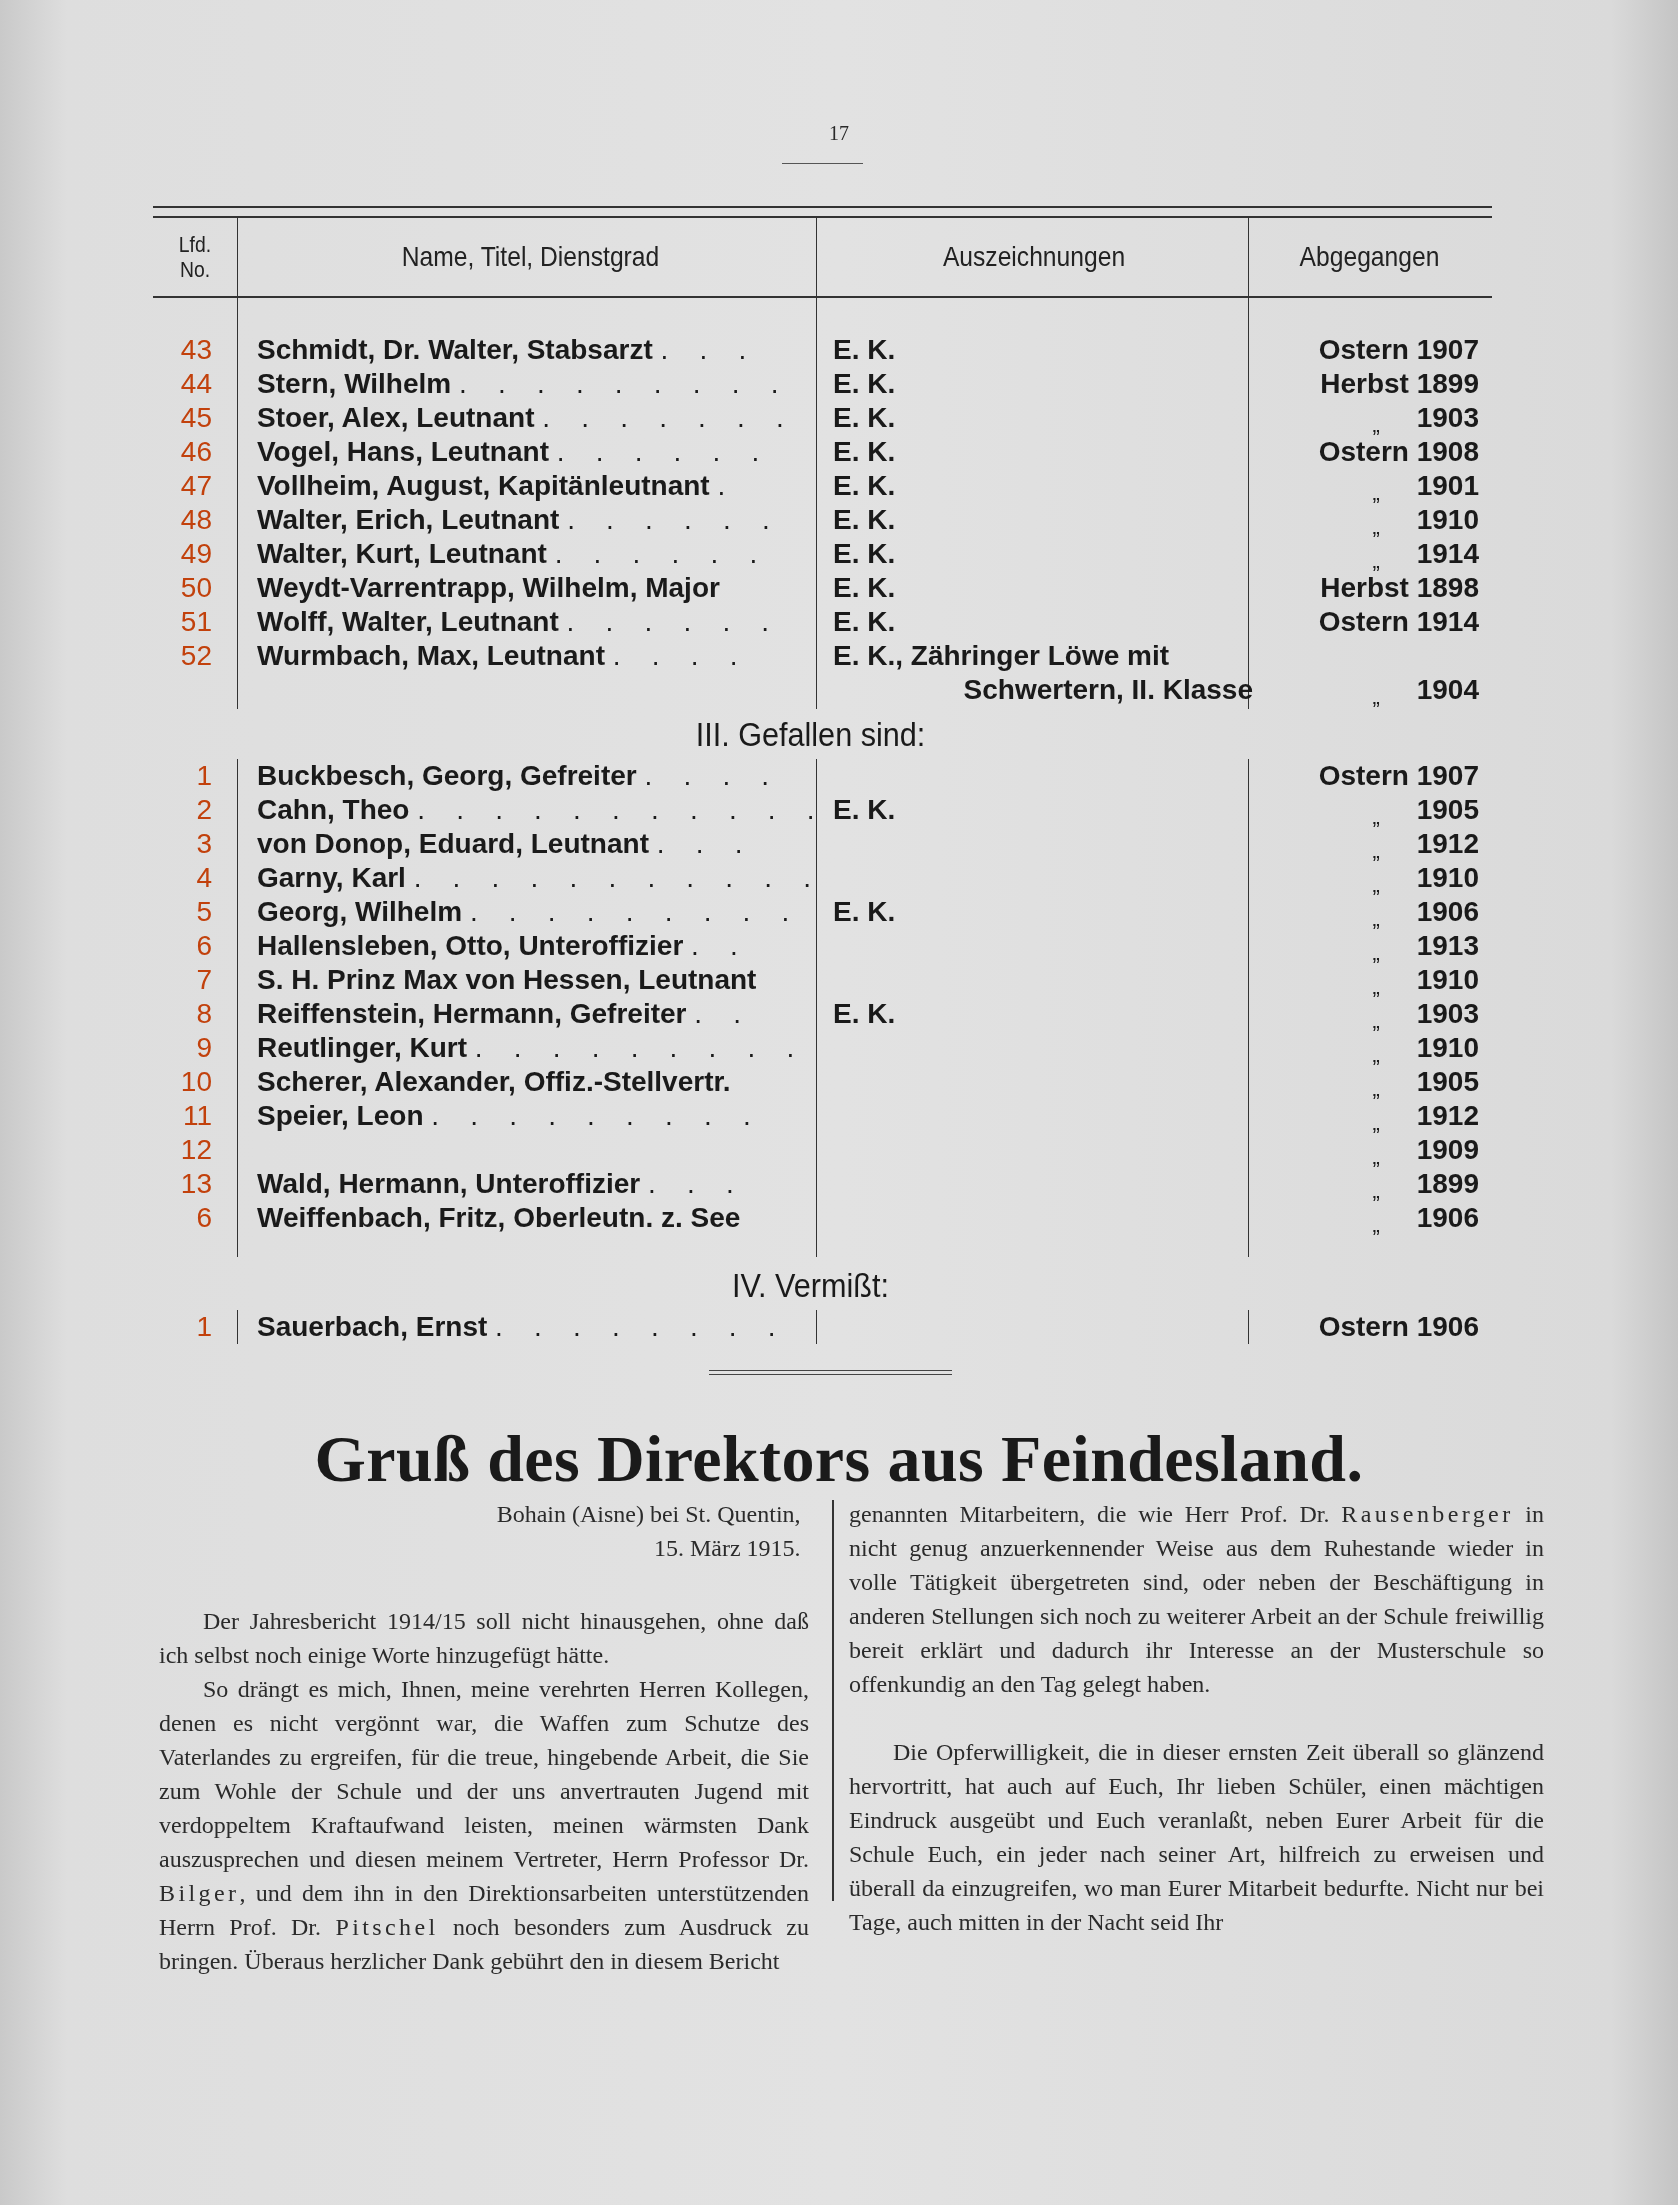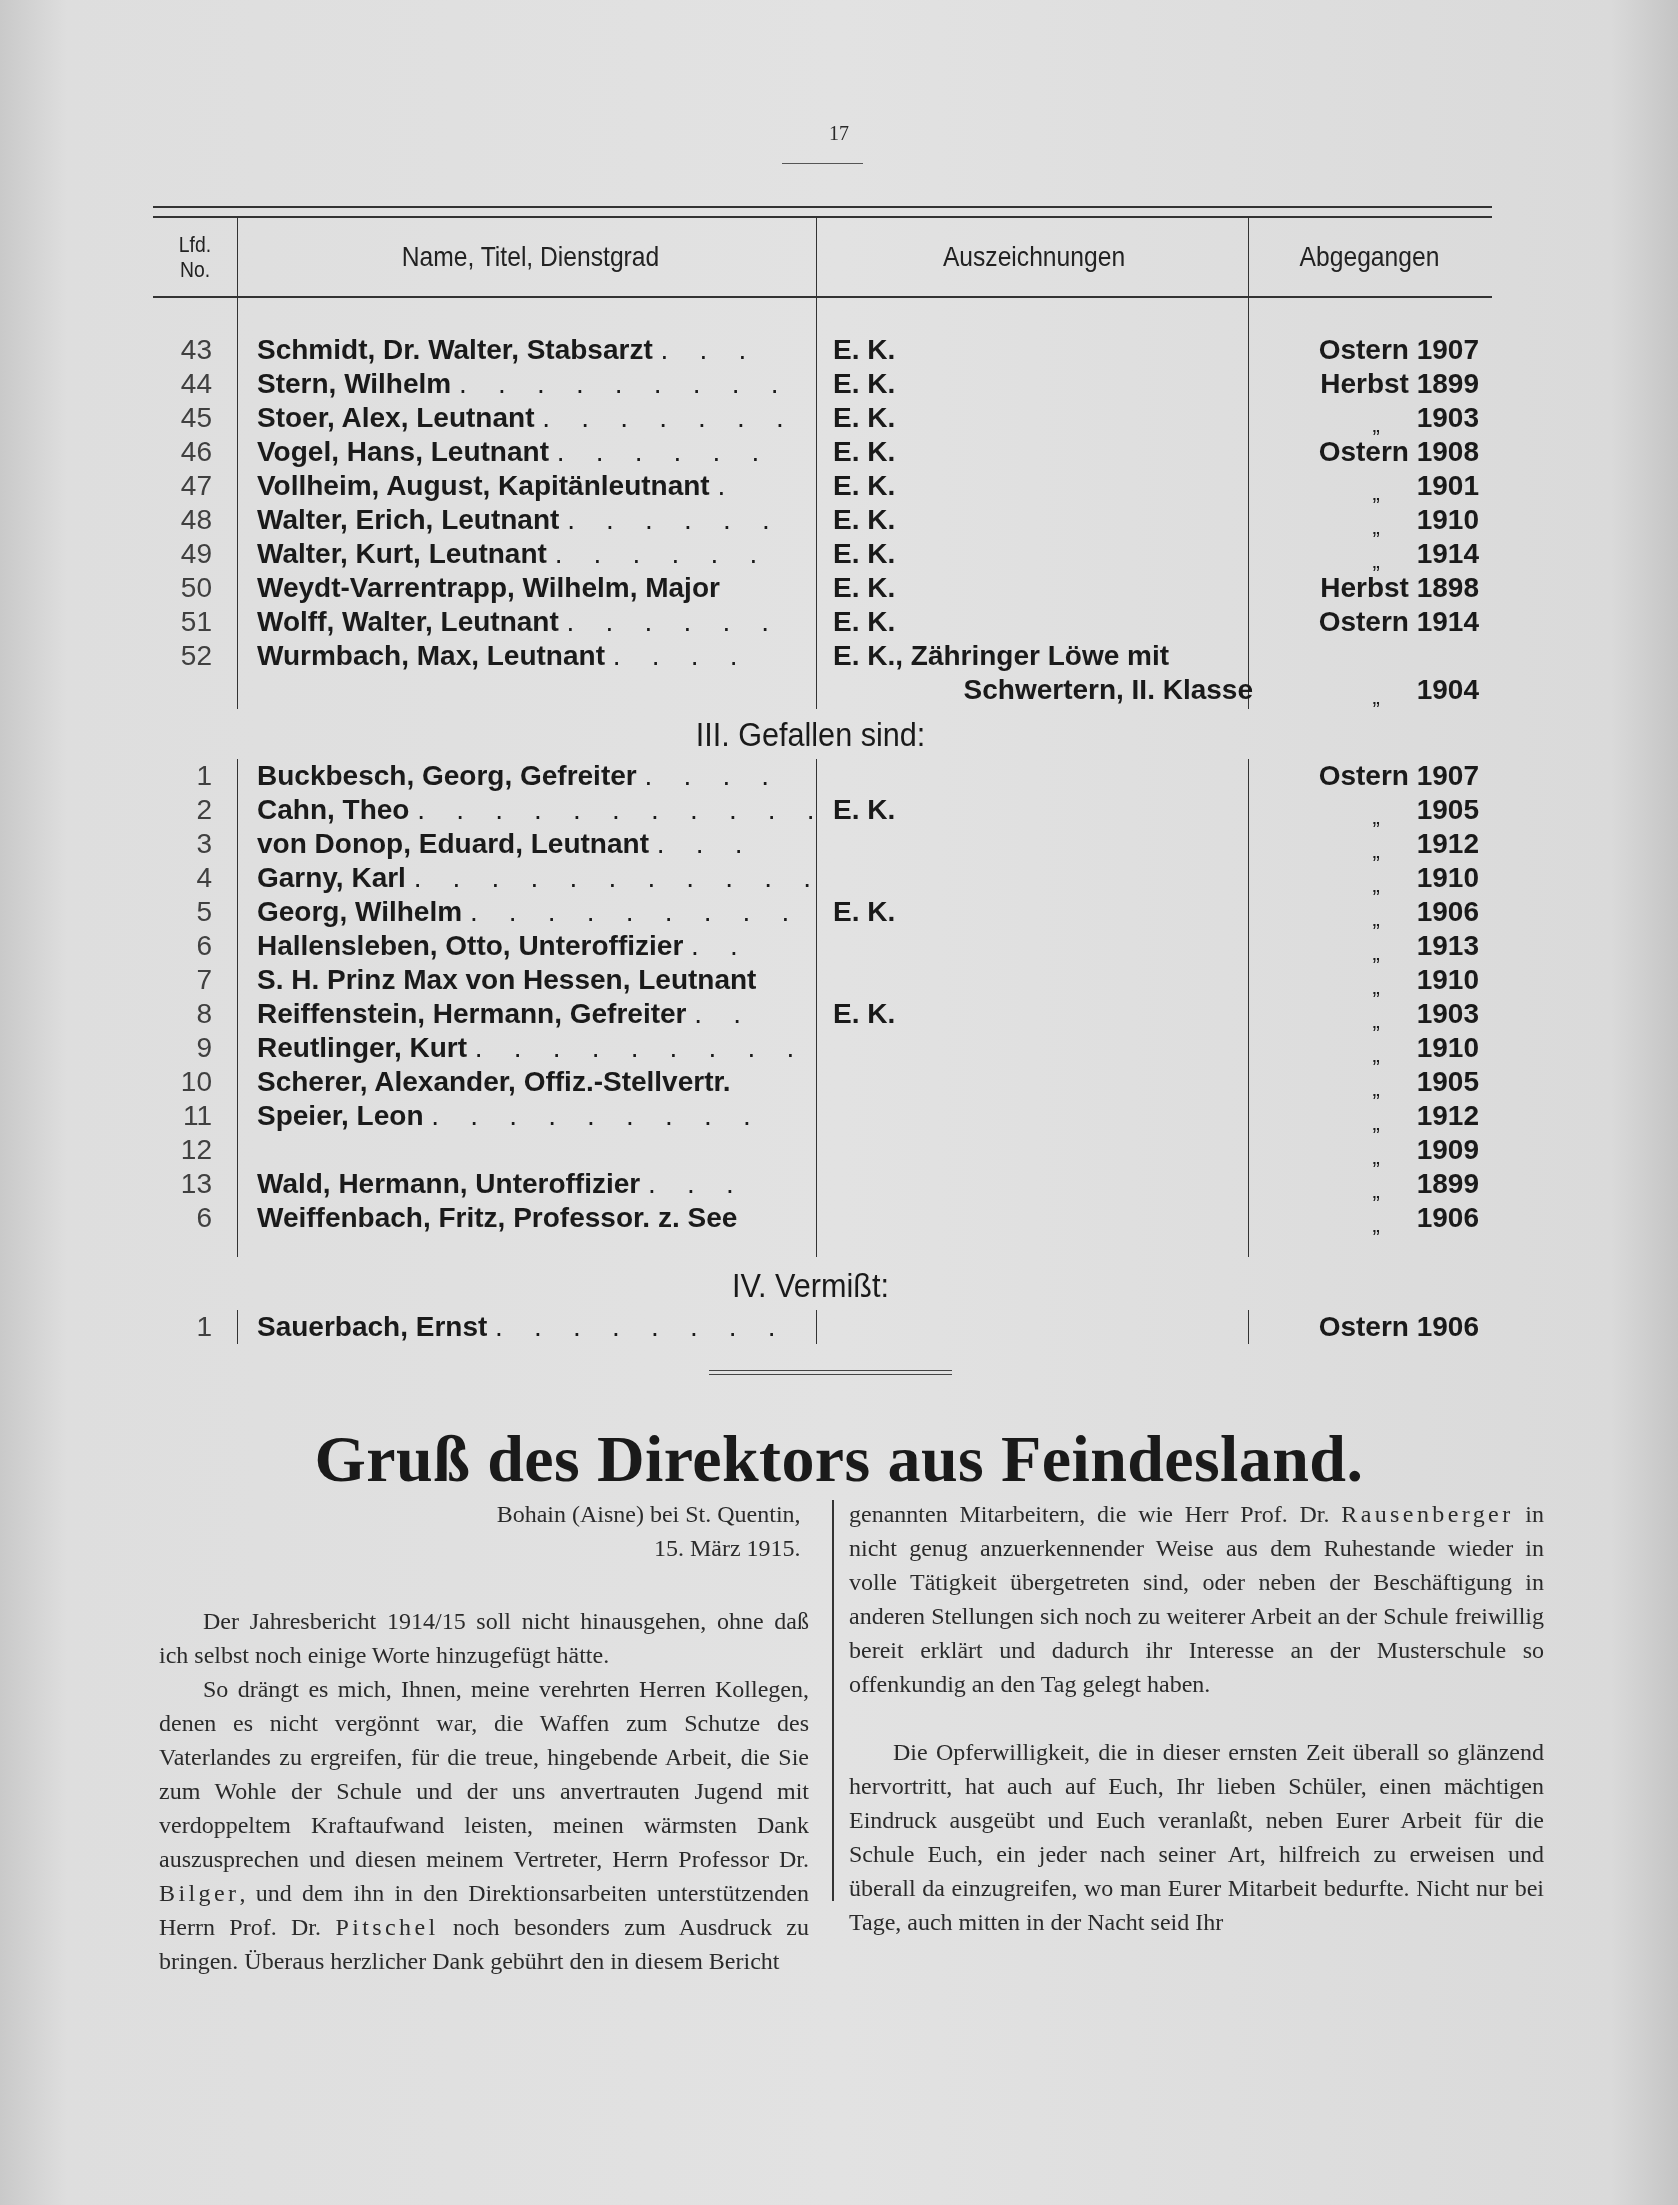--- a/index.html
+++ b/index.html
@@ -27,21 +27,21 @@
   .col-sep { position: absolute; top: 0; bottom: 0; width: 0; border-left: 1.7px solid #333; }
   .hcell { position: absolute; top: 0; height: 78px; display: flex; align-items: center; justify-content: center;
     font-size: 28px; color: #222; transform: scaleX(0.88); transform-origin: center; }
   .h-lfd { left: 0; width: 84px; flex-direction: column; font-size: 22px; line-height: 25px; }
   .h-name { left: 84px; width: 587px; }
   .h-aus { left: 663px; width: 436px; }
   .h-abg { left: 1095px; width: 243px; }
 
   .section { position: relative; }
   .row { position: relative; height: 34px; font-weight: bold; font-size: 28px; line-height: 34px; }
-  .row .no { position: absolute; left: 0; width: 59px; text-align: right; font-weight: normal; color: #404040; }
+  .row .no { position: absolute; left: 0; width: 59px; text-align: right; font-weight: normal; color: #c2410c; }
   .row .name { position: absolute; left: 104px; width: 579px; white-space: nowrap; overflow: hidden; }
   .row .name .dots { letter-spacing: 11.7px; font-weight: normal; }
   .row .aus { position: absolute; left: 680px; width: 420px; white-space: nowrap; }
   .row .abg { position: absolute; left: 1099px; width: 227px; text-align: right; white-space: nowrap; }
   .row .ditto { font-weight: normal; font-size: 22px; margin-right: 37px; position: relative; top: 5px; }
   .row.tall { height: 67px; }
   .row.tall .aus2 { position: absolute; left: 680px; top: 34px; width: 420px; text-align: right; padding-right: 0; }
   .row.tall .abg { top: 34px; }
 
   .sec-title { text-align: center; font-size: 34px; height: 50px; line-height: 50px; position: relative; left: -11.7px; transform: scaleX(0.9); }
@@ -235,21 +235,21 @@
         <span class="abg"><span class="ditto">„</span>1909</span>
       </div>
       <div class="row">
         <span class="no">13</span>
         <span class="name">Wald, Hermann, Unteroffizier <span class="dots">. . .</span></span>
         <span class="aus"></span>
         <span class="abg"><span class="ditto">„</span>1899</span>
       </div>
       <div class="row">
         <span class="no">6</span>
-        <span class="name">Weiffenbach, Fritz, Professor. z. See </span>
+        <span class="name">Weiffenbach, Fritz, Oberleutn. z. See </span>
         <span class="aus"></span>
         <span class="abg"><span class="ditto">„</span>1906</span>
       </div>
     </div>
 
   <div class="sec-title" style="margin-top:3.4px;">IV. Vermißt:</div>
   <div class="section" id="sec4">
     <div class="vlines">
       <div class="col-sep" style="left:84px"></div>
       <div class="col-sep" style="left:663px"></div>

